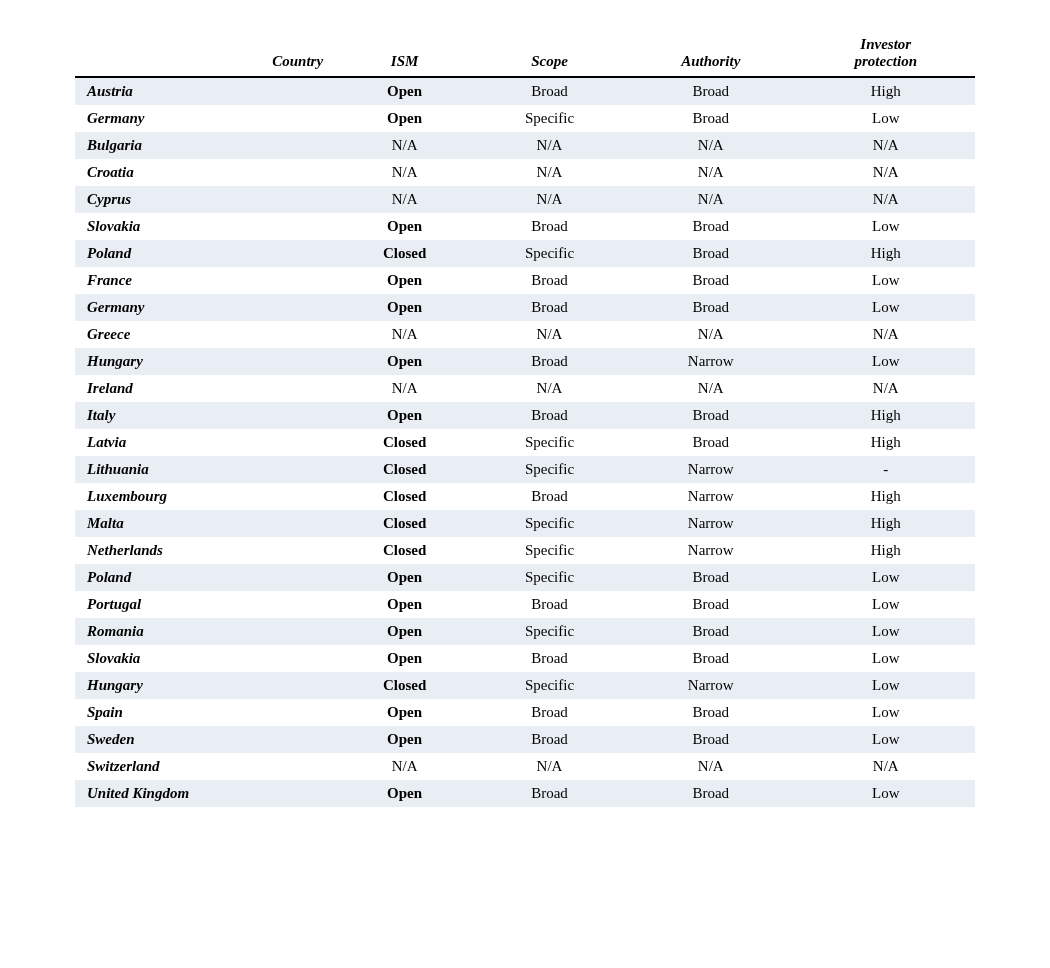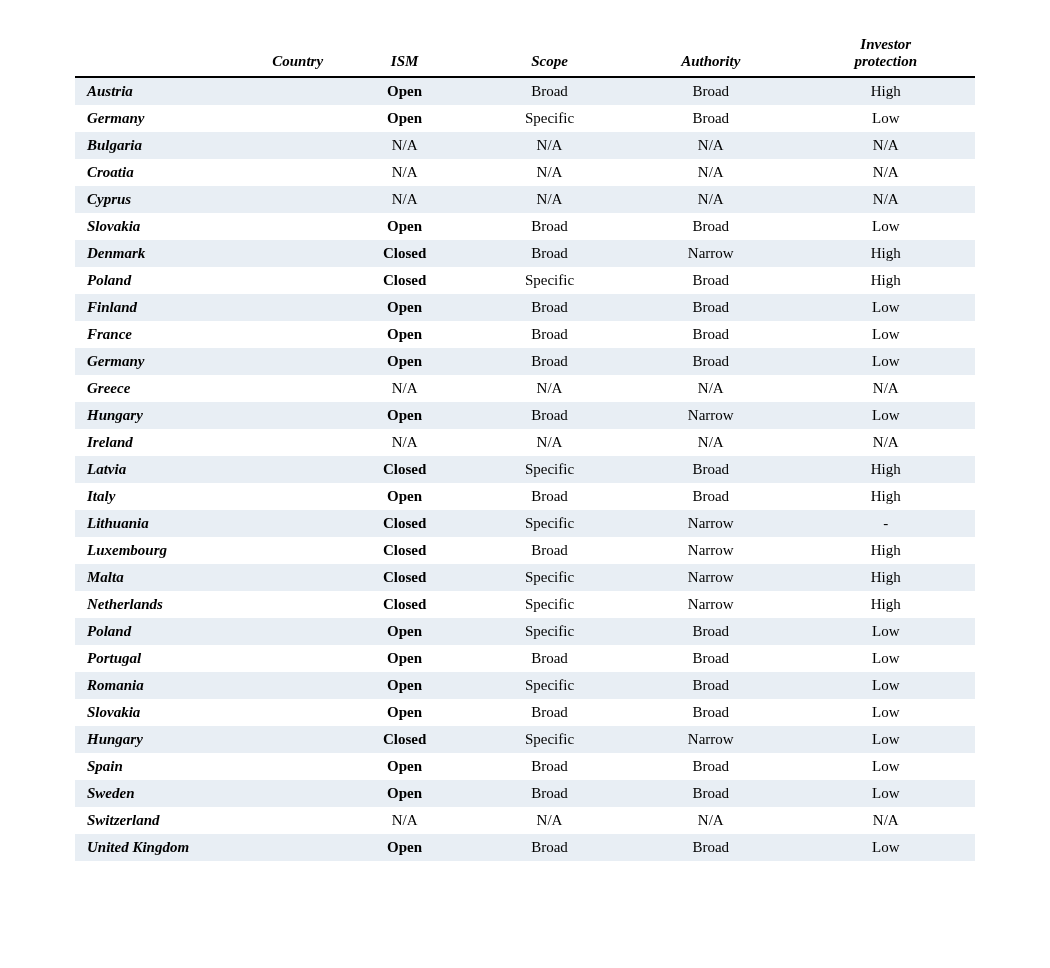--- a/index.html
+++ b/index.html
@@ -133,41 +133,27 @@
           <td>N/A</td>
         </tr>
         <tr>
           <td>Slovakia</td>
           <td><span class="bold">Open</span></td>
           <td>Broad</td>
           <td>Broad</td>
           <td>Low</td>
         </tr>
         <tr>
-          <td>Denmark</td>
-          <td><span class="bold">Closed</span></td>
-          <td>Broad</td>
-          <td>Narrow</td>
-          <td>High</td>
-        </tr>
-        <tr>
           <td>Poland</td>
           <td><span class="bold">Closed</span></td>
           <td>Specific</td>
           <td>Broad</td>
           <td>High</td>
         </tr>
         <tr>
-          <td>Finland</td>
-          <td><span class="bold">Open</span></td>
-          <td>Broad</td>
-          <td>Broad</td>
-          <td>Low</td>
-        </tr>
-        <tr>
           <td>France</td>
           <td><span class="bold">Open</span></td>
           <td>Broad</td>
           <td>Broad</td>
           <td>Low</td>
         </tr>
         <tr>
           <td>Germany</td>
           <td><span class="bold">Open</span></td>
           <td>Broad</td>
@@ -189,30 +175,30 @@
           <td>Low</td>
         </tr>
         <tr>
           <td>Ireland</td>
           <td>N/A</td>
           <td>N/A</td>
           <td>N/A</td>
           <td>N/A</td>
         </tr>
         <tr>
+          <td>Italy</td>
+          <td><span class="bold">Open</span></td>
+          <td>Broad</td>
+          <td>Broad</td>
+          <td>High</td>
+        </tr>
+        <tr>
           <td>Latvia</td>
           <td><span class="bold">Closed</span></td>
           <td>Specific</td>
-          <td>Broad</td>
-          <td>High</td>
-        </tr>
-        <tr>
-          <td>Italy</td>
-          <td><span class="bold">Open</span></td>
-          <td>Broad</td>
           <td>Broad</td>
           <td>High</td>
         </tr>
         <tr>
           <td>Lithuania</td>
           <td><span class="bold">Closed</span></td>
           <td>Specific</td>
           <td>Narrow</td>
           <td>-</td>
         </tr>

